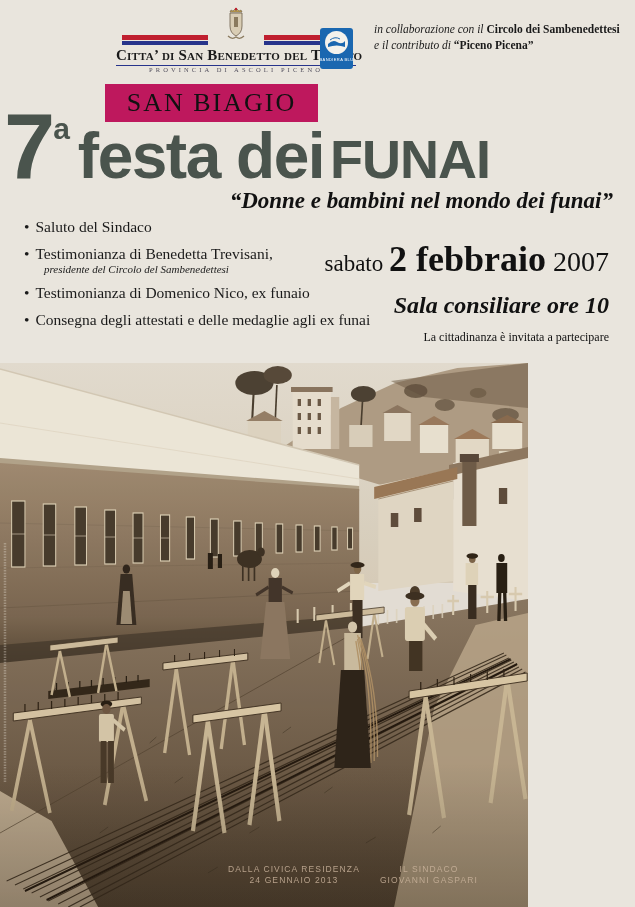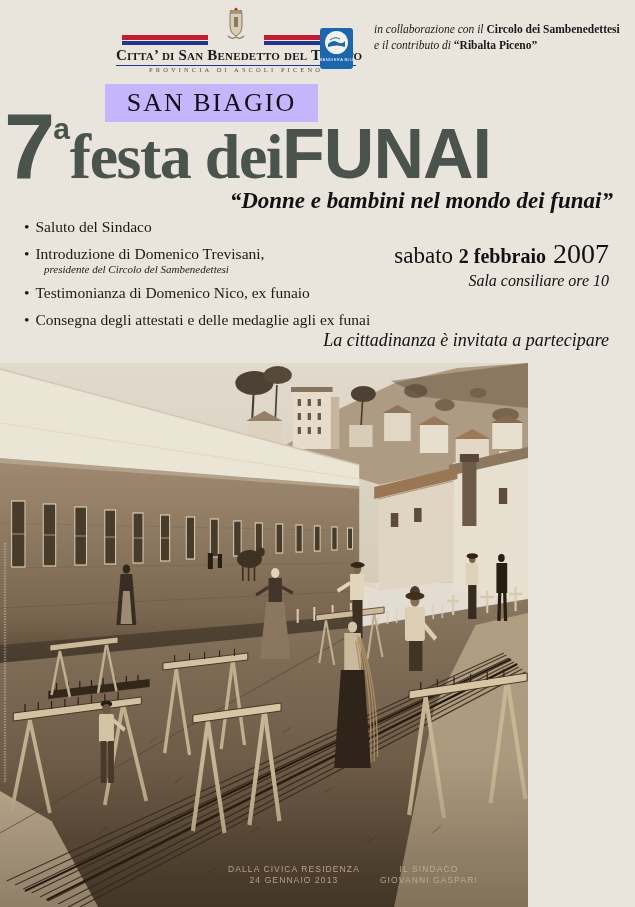--- a/index.html
+++ b/index.html
@@ -20,44 +20,44 @@
 
   .bblu{position:absolute;left:320px;top:28px;width:33px;height:41px;background:#1a67b0;border-radius:3px;
         display:flex;flex-direction:column;align-items:center;justify-content:flex-start;padding-top:3px;box-sizing:border-box;}
   .bblu-circle{width:23px;height:23px;border-radius:50%;background:#f4f2ec;display:flex;align-items:center;justify-content:center;overflow:hidden;}
   .bblu-label{font-family:"Liberation Sans",sans-serif;font-size:4px;color:#fff;letter-spacing:.4px;margin-top:3px;white-space:nowrap;}
 
   .collab{position:absolute;left:374px;top:22px;width:256px;font-style:italic;font-size:11.5px;line-height:1.35;}
   .collab b{font-style:normal;}
 
   
-  .kicker-box{position:absolute;left:105px;top:84px;width:213px;height:38px;background:#c4b5fd;
+  .kicker-box{position:absolute;left:105px;top:84px;width:213px;height:38px;background:#be185d;
               display:flex;align-items:center;justify-content:center;}
   .kicker{font-size:26px;letter-spacing:2px;color:#111;}
   .title{position:absolute;left:4px;top:100px;width:630px;display:flex;align-items:baseline;white-space:nowrap;
          font-family:"Liberation Sans",sans-serif;font-weight:bold;line-height:1;z-index:2;}
   .t7{font-size:92px;letter-spacing:-4px;}
   .tsup{font-size:30px;align-self:flex-start;margin-top:14px;margin-left:2px;}
-  .tmid{font-size:64px;letter-spacing:-1.5px;font-family:Liberation Serif, serif;}
-  .tcaps{font-size:70px;letter-spacing:-1px;}
+  .tmid{font-size:64px;letter-spacing:-1.5px;margin-left:8px;}
+  .tcaps{font-size:54px;letter-spacing:-1px;margin-left:6px;}
   .subtitle{position:absolute;right:22px;top:188px;font-weight:bold;font-style:italic;font-size:23px;color:#111;}
 
   
   .program{position:absolute;left:24px;top:218px;width:372px;font-size:15.5px;}
   .pitem{margin-bottom:9px;}
   .pitem .bullet{margin-right:6px;}
   .pnote{display:block;font-style:italic;font-size:11px;margin-left:20px;line-height:1.1;}
 
   
   .event{position:absolute;right:26px;top:238px;text-align:right;color:#111;}
   .eday{font-size:23px;margin-left:8px;}
-  .ebold{font-size:20px;font-weight:bold;}
+  .ebold{font-size:36px;font-weight:bold;}
   .eyear{font-size:28px;}
-  .evenue{font-style:italic;font-size:16px;margin-top:2px;}
-  .invitation{position:absolute;right:26px;top:330px;font-style:italic;font-size:18px;color:#111;}
+  .evenue{font-style:italic;font-size:24px;margin-top:12px;font-weight:bold;}
+  .invitation{position:absolute;right:26px;top:330px;font-size:12px;color:#111;}
 
   
   .photo{position:absolute;left:0;top:363px;width:528px;height:544px;}
   .photo svg{display:block;width:100%;height:100%;}
   .photo-caption{position:absolute;left:228px;top:501px;display:grid;grid-template-columns:auto auto;
                  column-gap:20px;row-gap:1px;text-align:center;font-family:"Liberation Sans",sans-serif;
                  font-size:8.5px;letter-spacing:1.1px;color:#c9b29b;opacity:.85;white-space:nowrap;}
 </style>
 </head>
 <body>
@@ -91,39 +91,39 @@
       <svg width="23" height="23" viewBox="0 0 23 23">
         <path d="M3,13 Q8,8 12,11 Q17,14 20,10 L20,16 Q12,13 3,16 Z" fill="#1a67b0"></path>
         <path d="M5,9 Q10,5 15,8" fill="none" stroke="#1a67b0" stroke-width="1"></path>
       </svg>
     </div>
     <div class="bblu-label">BANDIERA BLU</div>
   </div>
 
   <div class="collab">
     <span>in collaborazione con il </span><b>Circolo dei Sambenedettesi</b><br>
-    <span>e il contributo di </span><b>“Ribalta Piceno”</b>
+    <span>e il contributo di </span><b>“Piceno Picena”</b>
   </div>
 
   <div class="kicker-box">
     <span class="kicker">SAN BIAGIO</span>
   </div>
 
   <div class="title" style="color:#4a544d">
     <span class="t7">7</span>
     <span class="tsup">a</span>
     <span class="tmid">festa dei</span>
     <span class="tcaps">FUNAI</span>
   </div>
 
   <div class="subtitle">“Donne e bambini nel mondo dei funai”</div>
 
   <div class="program">
     <div class="pitem"><span class="bullet">•</span><span>Saluto del Sindaco</span></div>
-    <div class="pitem"><span class="bullet">•</span><span>Introduzione di Domenico Trevisani,</span>
+    <div class="pitem"><span class="bullet">•</span><span>Testimonianza di Benedetta Trevisani,</span>
       <span class="pnote">presidente del Circolo del Sambenedettesi</span></div>
     <div class="pitem"><span class="bullet">•</span><span>Testimonianza di Domenico Nico, ex funaio</span></div>
     <div class="pitem"><span class="bullet">•</span><span>Consegna degli attestati e delle medaglie agli ex funai</span></div>
   </div>
 
   <div class="event">
     <div><span class="eday">sabato </span><span class="ebold">2 febbraio</span><span class="eyear"> 2007</span></div>
     <div class="evenue">Sala consiliare ore 10</div>
   </div>
   <div class="invitation">La cittadinanza è invitata a partecipare</div>

